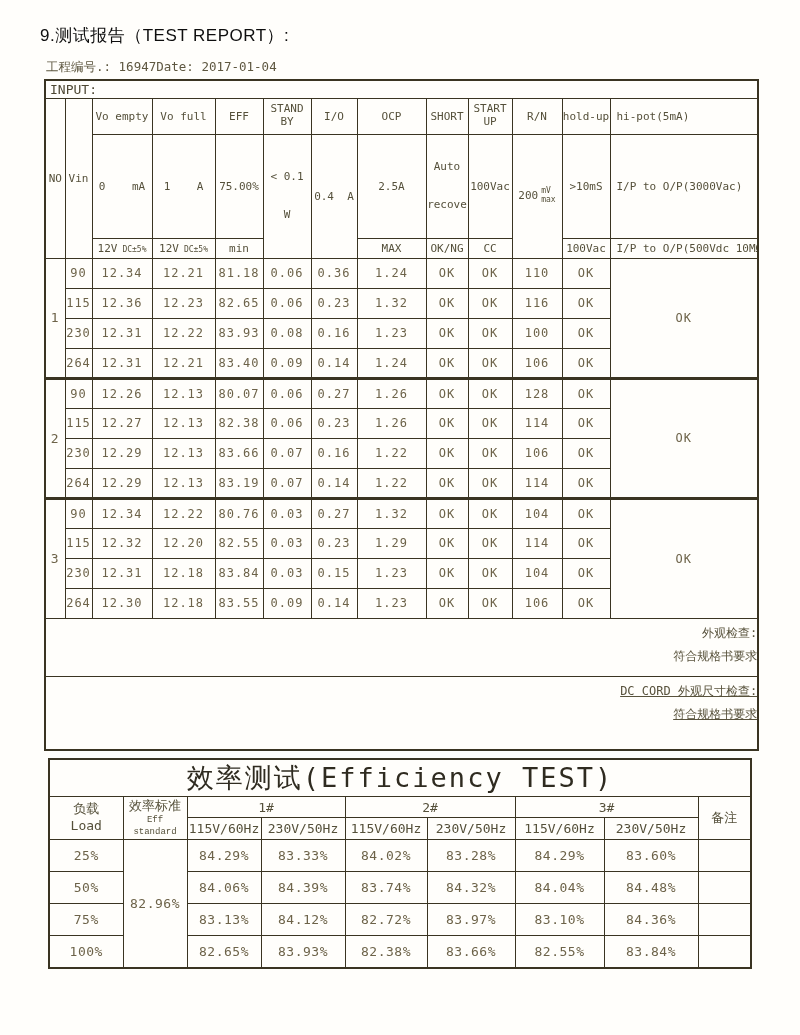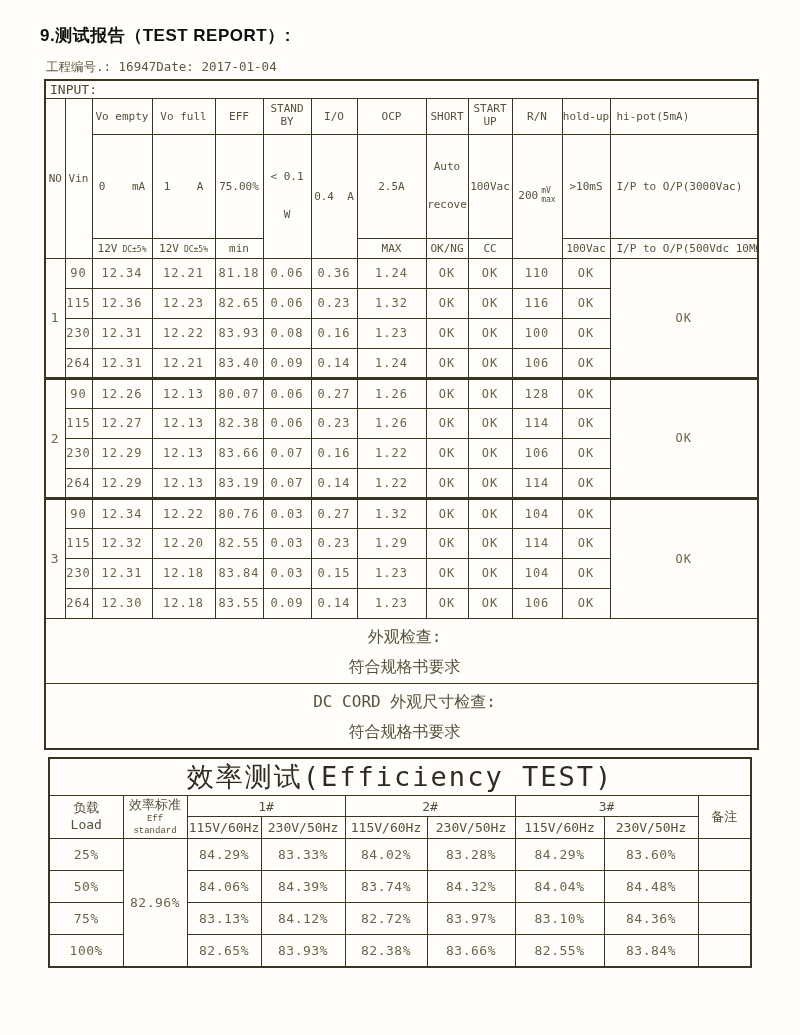--- a/index.html
+++ b/index.html
@@ -11,21 +11,21 @@
   *{box-sizing:border-box;}
   html,body{margin:0;padding:0;}
   body{
     width:800px;height:1035px;background:#fffefb;
     font-family:"DejaVu Sans Mono","DejaVu Sans",monospace;
     color:var(--ink);
   }
   .heading{
     margin:24px 0 0 40px;
     font-family:"Liberation Sans",sans-serif;
-    font-weight:bold;font-size:17px;color:#0e0e0e;letter-spacing:0.5px;
+    font-weight:normal;font-size:17px;color:#0e0e0e;letter-spacing:0.5px;
   }
   .title-cn{
     margin-top:16px;text-align:center;
     font-family:"DejaVu Sans","Liberation Sans",sans-serif;
     font-size:30px;color:var(--title);letter-spacing:7px;
   }
   .title-en{
     margin-top:2px;text-align:center;
     font-size:19px;color:#3d382c;letter-spacing:1px;
   }
@@ -45,22 +45,22 @@
   .hdr-c td{height:20px;font-size:11px;white-space:pre;color:var(--ink-dark);}
   .two-line div{line-height:1.15;}
   .ta-l{text-align:left !important;padding-left:6px !important;}
   .tiny{font-size:8px;margin-left:5px;letter-spacing:0;}
   .rn-main{font-size:11px;}
   .rn-stack{display:inline-flex;flex-direction:column;font-size:8px;line-height:1.1;margin-left:3px;vertical-align:middle;text-align:left;}
   .rn-stack i{font-style:normal;}
   #input-tbody td{height:30px;font-size:12px;letter-spacing:1px;}
   #input-tbody .no-cell{font-size:13px;}
   .group-start td{border-top-width:3px;}
-  .inspect td{height:58px;text-align:center;vertical-align:top;padding:3px 0 0 6px;font-size:16px;color:#58523c;}
-  .inspect.tall td{height:66px;}
+  .inspect td{height:58px;text-align:right;vertical-align:top;padding:3px 0 0 6px;font-size:12px;color:#58523c;}
+  .inspect.tall td{height:74px;text-decoration:underline;}
   .inspect div{line-height:1.9;}
 
   .eff-table{width:702px;margin:7px 0 0 48px;border:2px solid var(--border);}
   .eff-title td{height:37px;font-size:27px;color:var(--title);letter-spacing:2px;font-family:"DejaVu Sans Mono","DejaVu Sans",monospace;}
   .eff-h1 td{height:21px;font-size:13px;color:var(--ink-dark);}
   .eff-h2 td{height:22px;font-size:13px;color:var(--ink-dark);}
   .load-hdr div,.std-hdr div{line-height:1.3;}
   .std-en{font-size:9px;letter-spacing:0;font-family:Liberation Mono, monospace;}
   #eff-tbody td{height:32px;font-size:13px;letter-spacing:0.5px;}
 </style>

